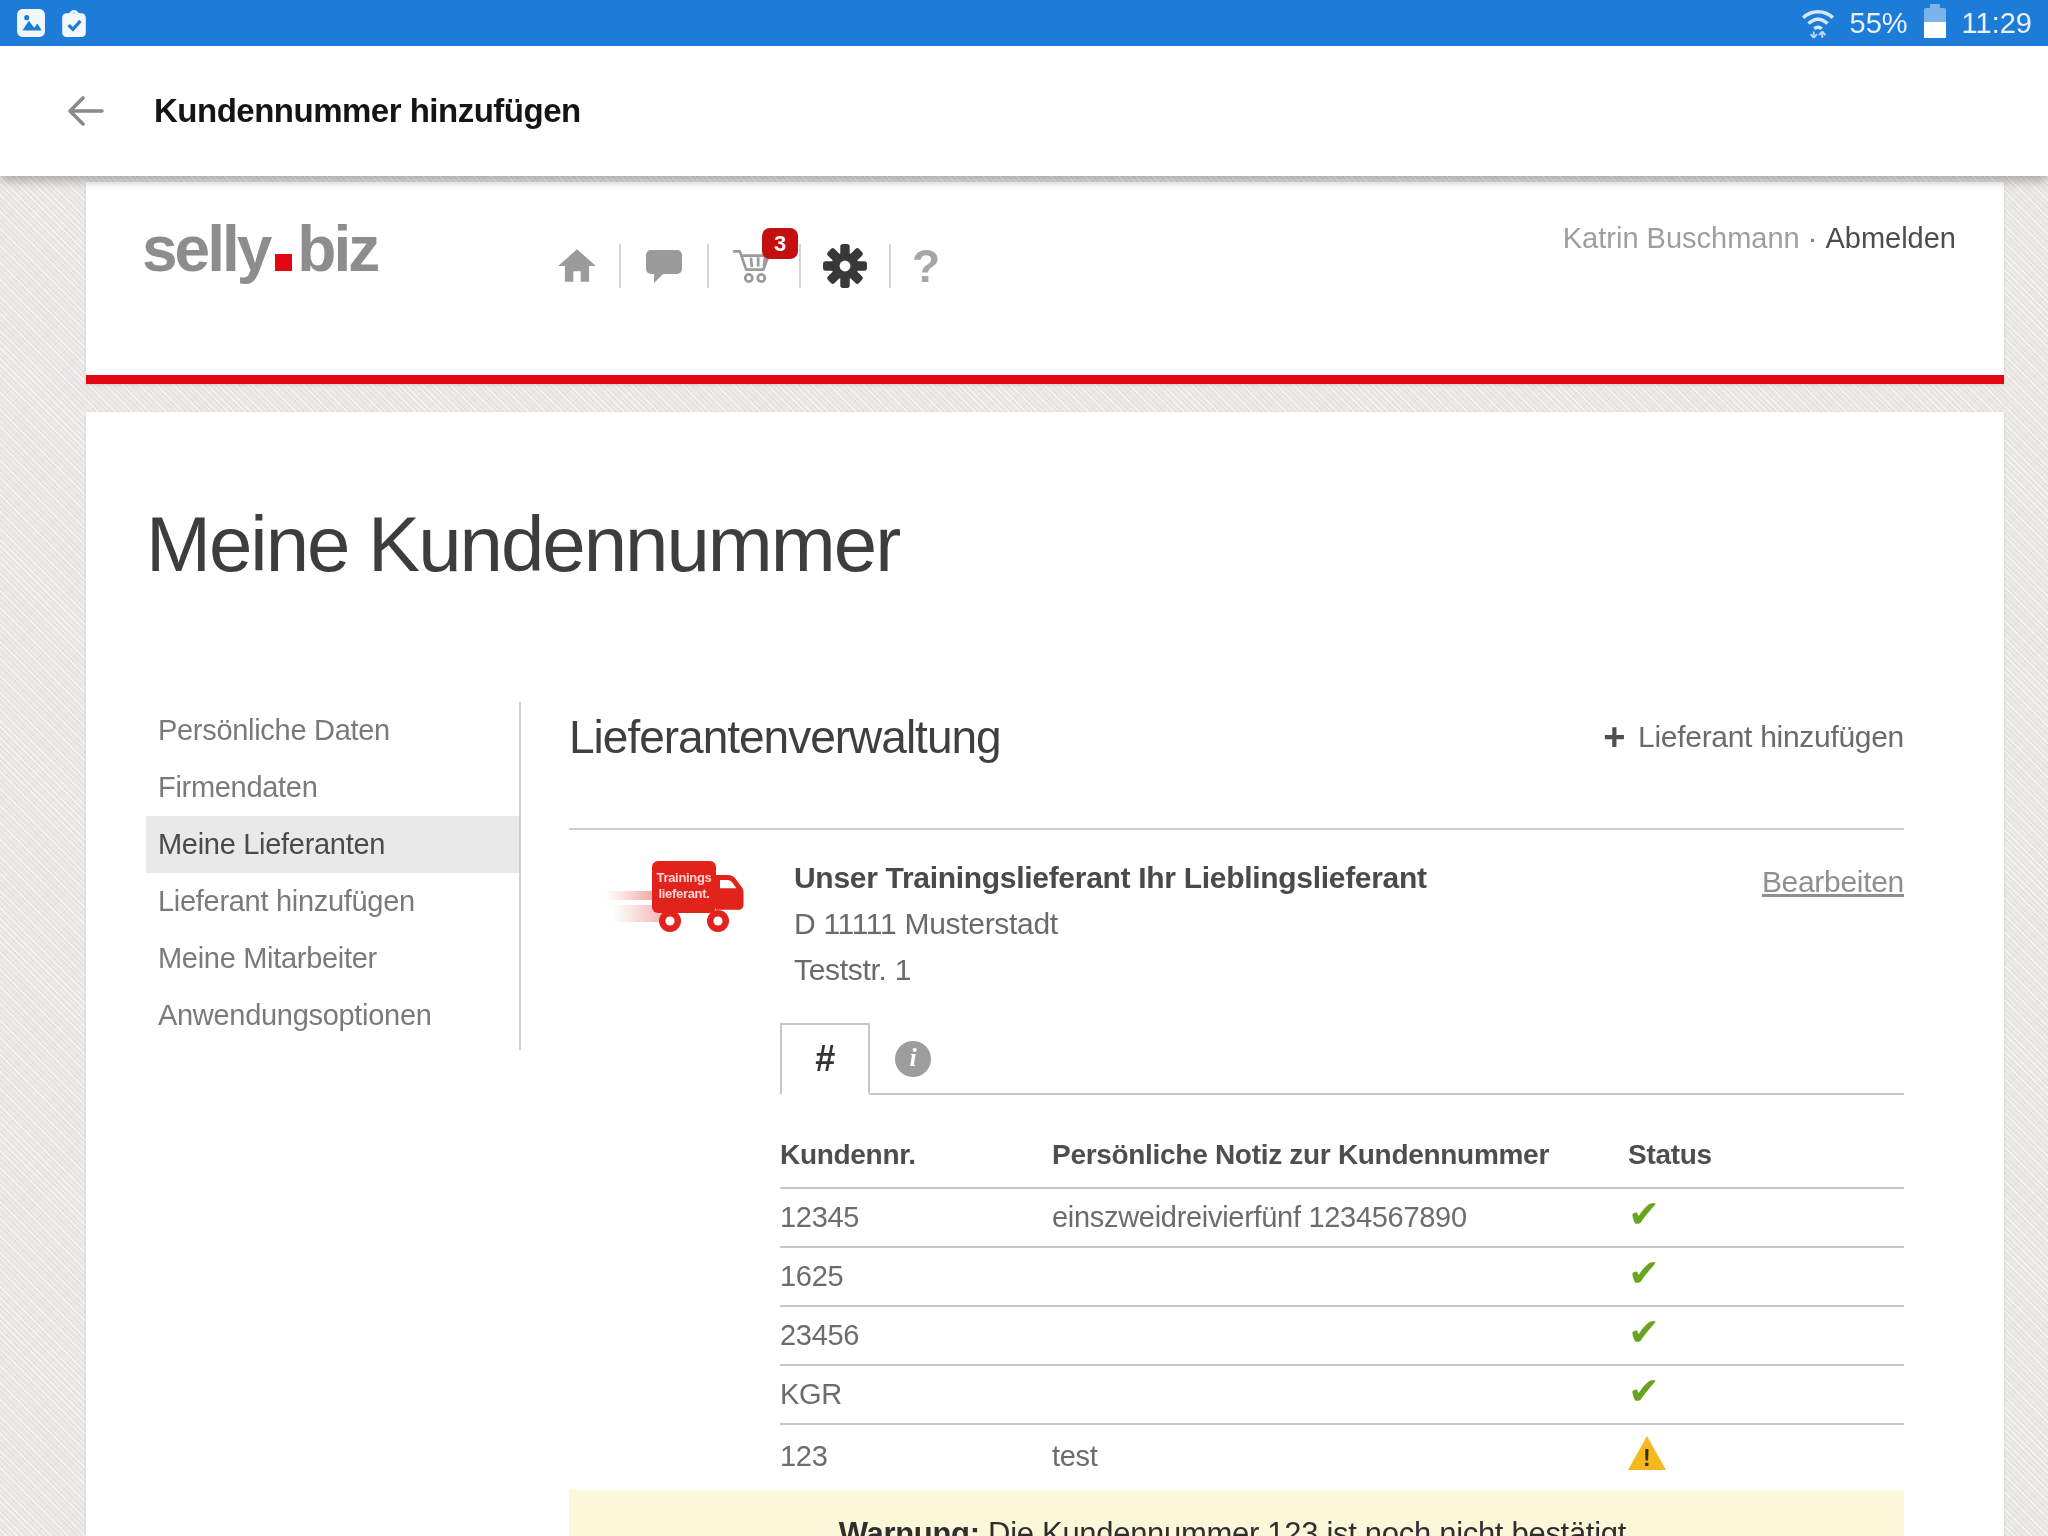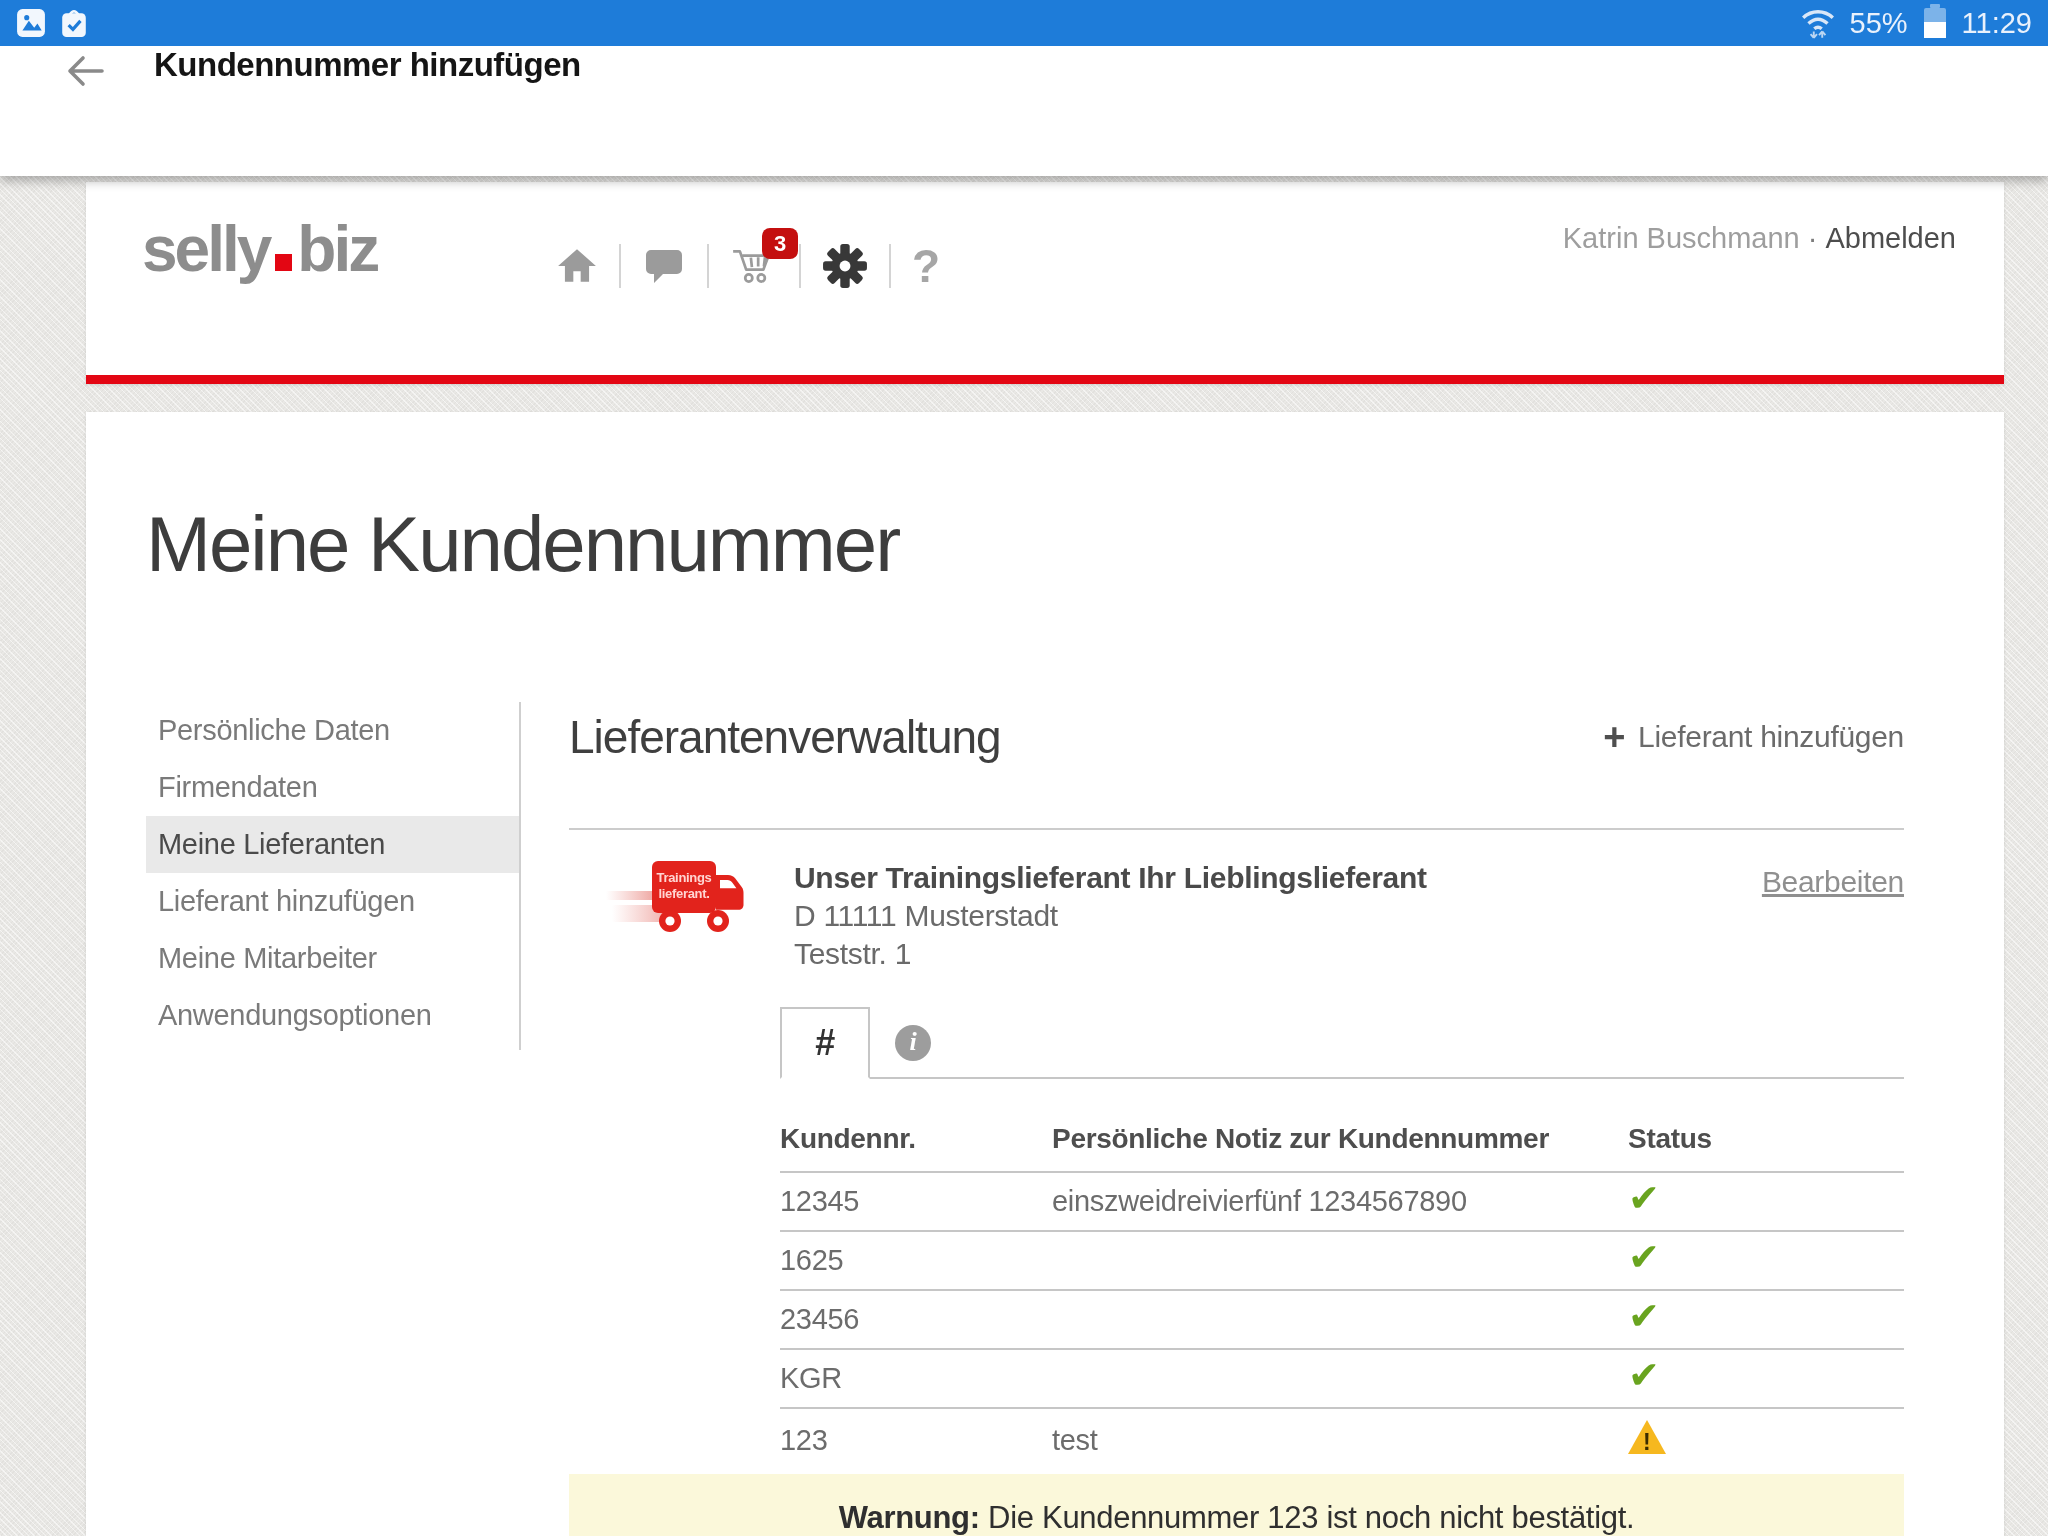--- a/index.html
+++ b/index.html
@@ -14,21 +14,21 @@
   .status-bar{position:absolute;top:0;left:0;width:100%;height:46px;background:#1e7cd9;
     display:flex;align-items:center;padding:0 16px;box-sizing:border-box;z-index:6;}
   .sb-left{display:flex;align-items:center;gap:14px;}
   .sb-right{margin-left:auto;display:flex;align-items:center;gap:14px;color:#e9f1fc;font-size:29px;}
   .battery{width:22px;height:30px;background:rgba(255,255,255,.42);border-radius:2px;position:relative;margin:0 2px;}
   .battery::before{content:"";position:absolute;top:-4px;left:6px;width:10px;height:4px;background:rgba(255,255,255,.42);border-radius:1px;}
   .battery .fill{position:absolute;bottom:0;left:0;width:100%;height:55%;background:#fff;}
 
   
   .app-bar{position:absolute;top:46px;left:0;width:100%;height:130px;background:#fff;
-    box-shadow:0 5px 10px rgba(0,0,0,.28);display:flex;z-index:5;}
+    box-shadow:0 5px 10px rgba(0,0,0,.28);display:flex;align-items:center;z-index:5;}
   .back-btn{margin-left:60px;width:50px;height:50px;display:flex;align-items:center;justify-content:center;cursor:pointer;background:none;border:none;padding:0;}
   .app-title{margin-left:44px;font-size:33px;font-weight:bold;color:#151515;letter-spacing:-0.5px;}
 
   
   .card{position:absolute;background:#fff;box-shadow:0 1px 3px rgba(0,0,0,.12);}
   .header-card{left:86px;top:182px;width:1918px;height:202px;z-index:2;}
   .red-bar{position:absolute;bottom:0;left:0;right:0;height:9px;background:#e30613;}
 
   .logo{position:absolute;left:56px;top:30px;font-size:64px;font-weight:bold;color:#8d8d8d;letter-spacing:-3px;cursor:pointer;}
   .logo .dot{display:inline-block;width:17px;height:17px;background:#e30613;margin:0 5px 0 6px;}
@@ -58,21 +58,21 @@
   .section-heading{font-size:46px;font-weight:300;color:#3f3f3f;letter-spacing:-1px;margin:0;}
   .add-link{font-size:30px;color:#6b6b6b;display:flex;align-items:center;gap:13px;text-decoration:none;cursor:pointer;}
   .add-link .plus{font-size:38px;font-weight:bold;color:#4f4f4f;line-height:1;}
 
   .head-divider{border:none;border-top:2px solid #ccc;margin:64px 0 0;}
 
   .supplier-row{display:flex;margin-top:25px;padding-left:37px;align-items:flex-start;}
   .truck{width:140px;height:85px;flex-shrink:0;margin-right:48px;}
   .supplier-info{flex:1;margin-top:6px;}
   .sup-name{font-size:30px;font-weight:bold;color:#4a4a4a;}
-  .sup-line{font-size:30px;color:#6a6a6a;margin-top:4px;}
+  .sup-line{font-size:30px;color:#6a6a6a;margin-top:12px;}
   .edit-link{font-size:30px;color:#8f8f8f;text-decoration:underline;margin-top:10px;cursor:pointer;}
 
   .indent{margin-left:211px;}
   .tab-bar{display:flex;border-bottom:2px solid #c6c6c6;margin-top:36px;align-items:flex-end;}
   .tab{width:86px;height:68px;display:flex;align-items:center;justify-content:center;cursor:pointer;}
   .tab.active{border:2px solid #c6c6c6;border-bottom:2px solid #fff;margin-bottom:-2px;background:#fff;}
   .tab .hash{font-size:36px;font-weight:bold;color:#333;}
   .info-circle{width:36px;height:36px;border-radius:50%;background:#9d9d9d;color:#fff;
     display:flex;align-items:center;justify-content:center;font:italic bold 26px "Liberation Serif",serif;padding-bottom:2px;box-sizing:border-box;}
 

